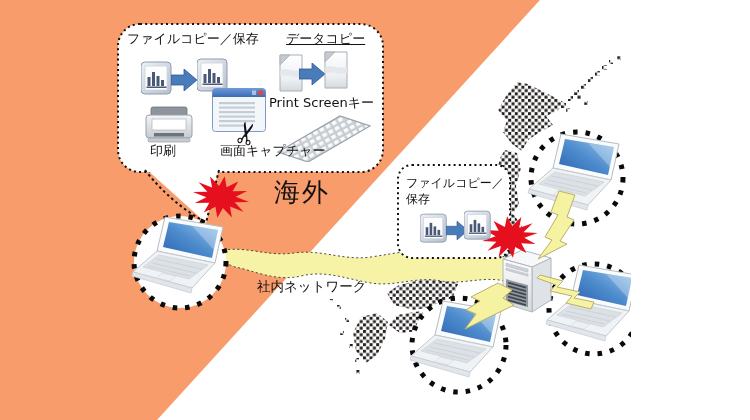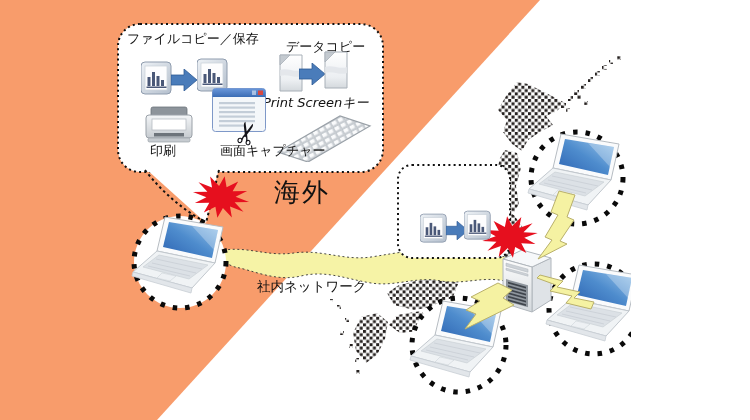--- a/index.html
+++ b/index.html
@@ -166,21 +166,21 @@
     <polygon points="559,191 575,195 567,217 574,220 560,241 567,244 538,259 552,240 545,237 558,215 551,212"></polygon>
     <polygon points="540,275 563,281 557,287 580,292 574,298 594,302 591,309 566,303 572,296 550,291 556,285 537,278"></polygon>
     <polygon points="498,283 512,290 503,298 514,305 465,329 476,314 466,310 480,301 471,297"></polygon>
   </g>
 
   <use href="#star12" transform="translate(221,197) rotate(10) scale(0.57,0.42)" fill="#E60F1E"></use>
   <use href="#star12" transform="translate(510,237) rotate(-8) scale(0.56,0.42)" fill="#E60F1E"></use>
 </svg>
 
 <div class="lbl f13" style="left:127px;top:31px;">ファイルコピー／保存</div>
-<div class="lbl f13" style="left:286px;top:39px;">データコピー</div>
+<div class="lbl f13" style="left:286px;top:31px;text-decoration:underline;">データコピー</div>
 
 <svg class="ico" style="left:141px;top:60px;" width="32" height="38">
       <use href="#chartfile"></use>
     </svg>
 <svg class="ico" style="left:171px;top:69px;" width="26" height="22">
       <use href="#bluearrow"></use>
     </svg>
 <svg class="ico" style="left:197px;top:57px;" width="32" height="38">
       <use href="#chartfile"></use>
     </svg>
@@ -188,21 +188,21 @@
 <svg class="ico" style="left:277px;top:54px;" width="28" height="40">
       <use href="#pageicon"></use>
     </svg>
 <svg class="ico" style="left:299px;top:63px;" width="26" height="22">
       <use href="#bluearrow"></use>
     </svg>
 <svg class="ico" style="left:322px;top:51px;" width="28" height="42">
       <use href="#pageicon"></use>
     </svg>
 
-<div class="lbl f13" style="left:263px;top:95px;font-style:italic;">Print Screenキー</div>
+<div class="lbl f13" style="left:269px;top:95px;">Print Screenキー</div>
 
 <svg class="ico" style="left:276px;top:110px;" width="96" height="52">
   <polygon points="2,42 64,6 94,16 32,52" fill="url(#keys)" stroke="#9aa1a8" stroke-width="1.2"></polygon>
 </svg>
 
 <svg class="ico" style="left:212px;top:88px;" width="54" height="48">
   <rect x="0.5" y="0.5" width="53" height="43" rx="3" fill="#f4f7fa" stroke="#7e98c8"></rect>
   <path d="M3.5,0.5 h47 a3,3 0 0 1 3,3 v5.5 h-53 v-5.5 a3,3 0 0 1 3,-3 Z" fill="url(#ttlG)"></path>
   <rect x="46" y="2.5" width="5" height="4.5" fill="#d84840"></rect>
   <rect x="40" y="2.5" width="4" height="4.5" fill="#ffffff" opacity="0.5"></rect>
@@ -223,20 +223,22 @@
   <rect x="8" y="15" width="34" height="11" fill="#ffffff" stroke="#b6bcc2" stroke-width="0.8"></rect>
   <rect x="10" y="29" width="30" height="3.5" fill="#6d747b"></rect>
   <rect x="4" y="34" width="42" height="4" rx="1.5" fill="#c6cbd0" stroke="#9aa1a8" stroke-width="0.7"></rect>
 </svg>
 
 <div class="lbl f13" style="left:150px;top:143px;">印刷</div>
 <div class="lbl f13" style="left:203px;top:143px;margin-left:17px;">画面キャプチャー</div>
 
 <div class="lbl big" style="left:266px;top:176px;">海外</div>
 
+<div class="lbl f12" style="left:406px;top:175px;">ファイルコピー／
+保存</div>
 <svg class="ico" style="left:420px;top:212px;" width="28" height="34" viewBox="0 0 32 38">
       <use href="#chartfile"></use>
     </svg>
 <svg class="ico" style="left:446px;top:221px;" width="22" height="19" viewBox="0 0 26 22">
       <use href="#bluearrow"></use>
     </svg>
 <svg class="ico" style="left:464px;top:209px;" width="28" height="34" viewBox="0 0 32 38">
       <use href="#chartfile"></use>
     </svg>
 

